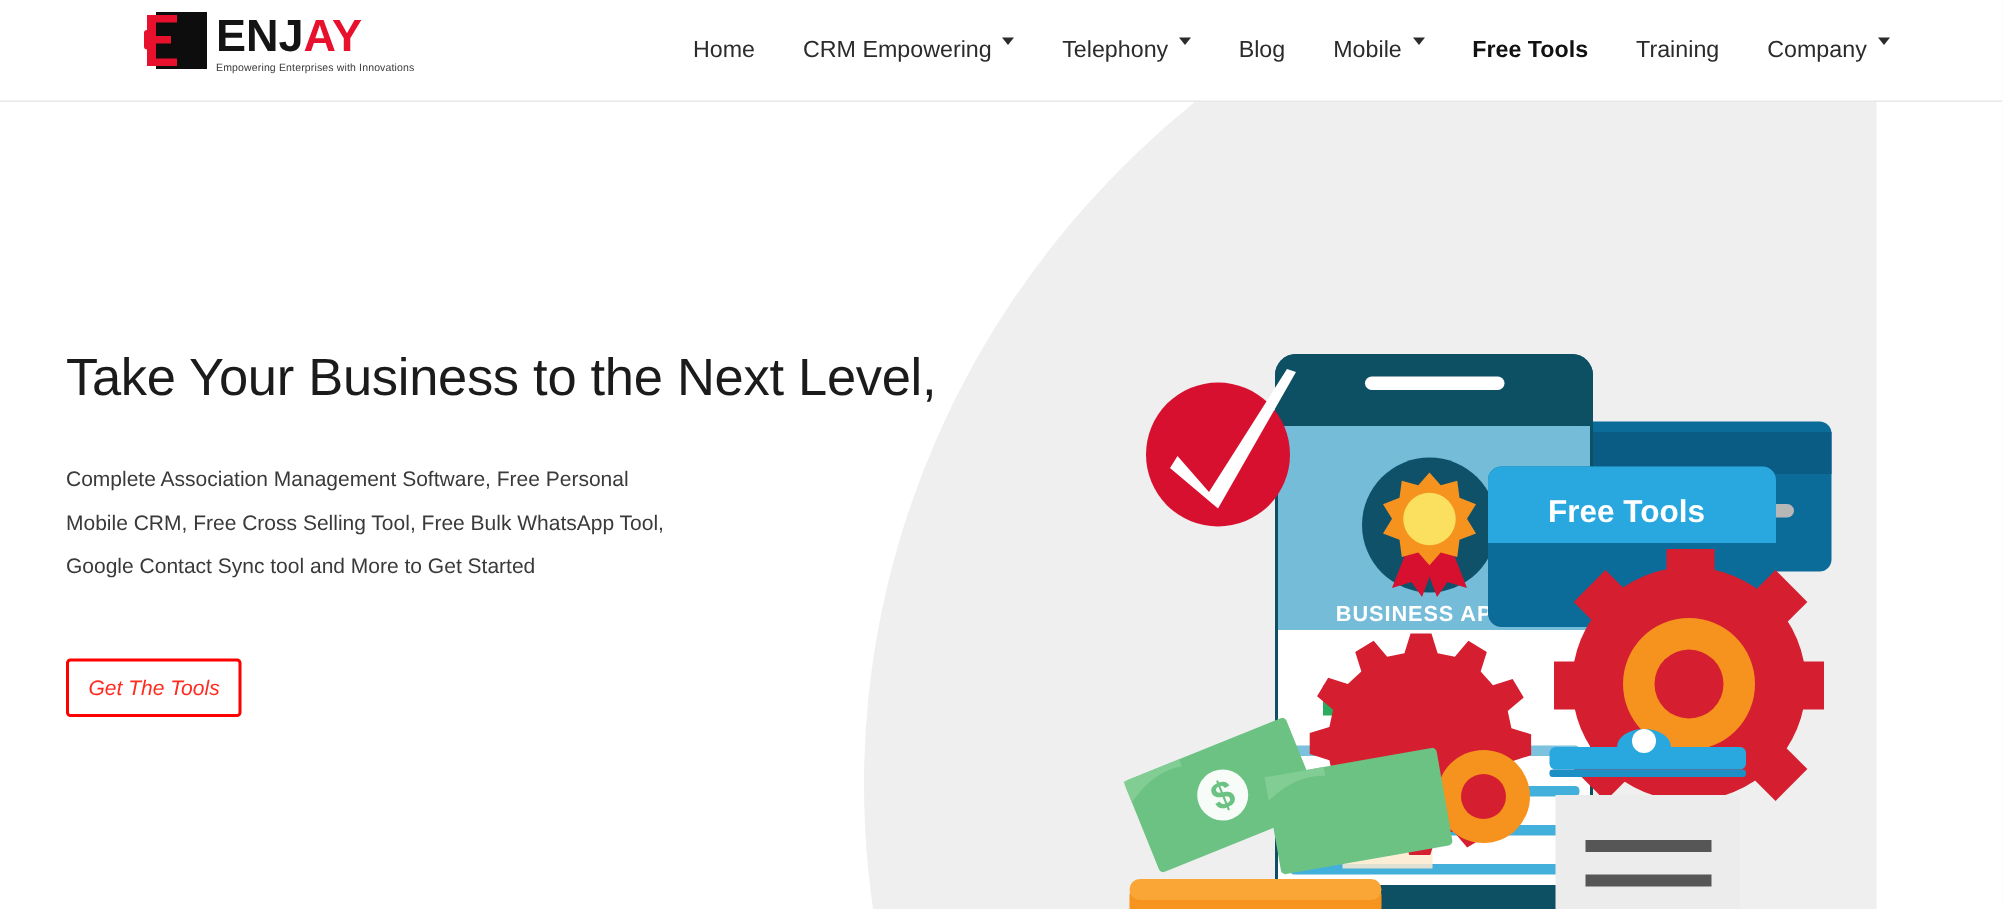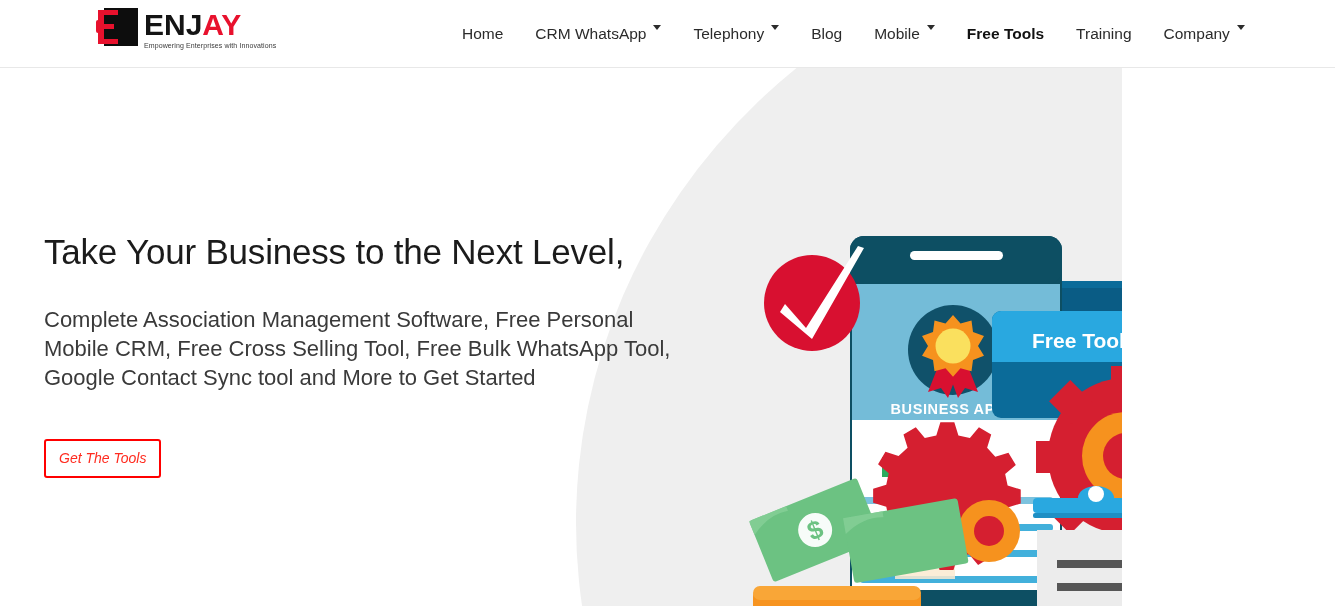--- a/index.html
+++ b/index.html
@@ -53,38 +53,38 @@
   }
   .nav-item:last-child { margin-right:0; }
   .nav-item.active { font-weight:bold; color:#111; }
   .caret {
     width:0; height:0;
     border-left:4px solid transparent; border-right:4px solid transparent;
     border-top:5px solid #2b2b2b; display:inline-block;
   }
 
   
-  .hero { position:absolute; top:68px; left:0; width:1122px; height:538px; background:#fff; overflow:hidden; }
+  .hero { position:absolute; top:68px; left:0; width:1251px; height:538px; background:#fff; overflow:hidden; }
   .blob {
     position:absolute;
     left:576px; top:-140px;
     width:1240px; height:1190px;
     background:#efefef;
     border-radius:50% 0 0 50% / 50% 0 0 50%;
   }
 
   
   .hero-text { position:absolute; left:44px; top:160px; width:640px; z-index:10; }
   .headline {
     font-size:35px; line-height:47px; color:#1b1b1b; font-weight:normal;
     letter-spacing:-0.2px;
   }
   .subhead {
     margin-top:30px;
-    font-size:22px; line-height:29px; color:#3a3a3a; font-weight:normal;
+    font-size:14px; line-height:29px; color:#3a3a3a; font-weight:normal;
   }
   .cta {
     display:inline-block; margin-top:47px;
     border:2px solid #ff0000; color:#ff2b1f; background:transparent;
     font-size:14px; padding:9px 13px 10px 13px; border-radius:3px;
     cursor:pointer; font-family:"Liberation Sans", sans-serif;font-style:italic;
   }
 
   
   .illus { position:absolute; left:740px; top:100px; width:560px; height:506px; z-index:12; }
@@ -109,21 +109,21 @@
         <div class="logo-word"><span class="dark">ENJ</span><span class="red">AY</span></div>
         <div class="logo-tag">Empowering Enterprises with Innovations</div>
       </div>
     </div>
 
     <nav class="nav">
       <div class="nav-item">
           <span>Home</span>
         </div>
       <div class="nav-item">
-          <span>CRM WhatsApp</span>
+          <span>CRM Empowering</span>
           <span class="caret"></span>
         </div>
       <div class="nav-item">
           <span>Telephony</span>
           <span class="caret"></span>
         </div>
       <div class="nav-item">
           <span>Blog</span>
         </div>
       <div class="nav-item">

